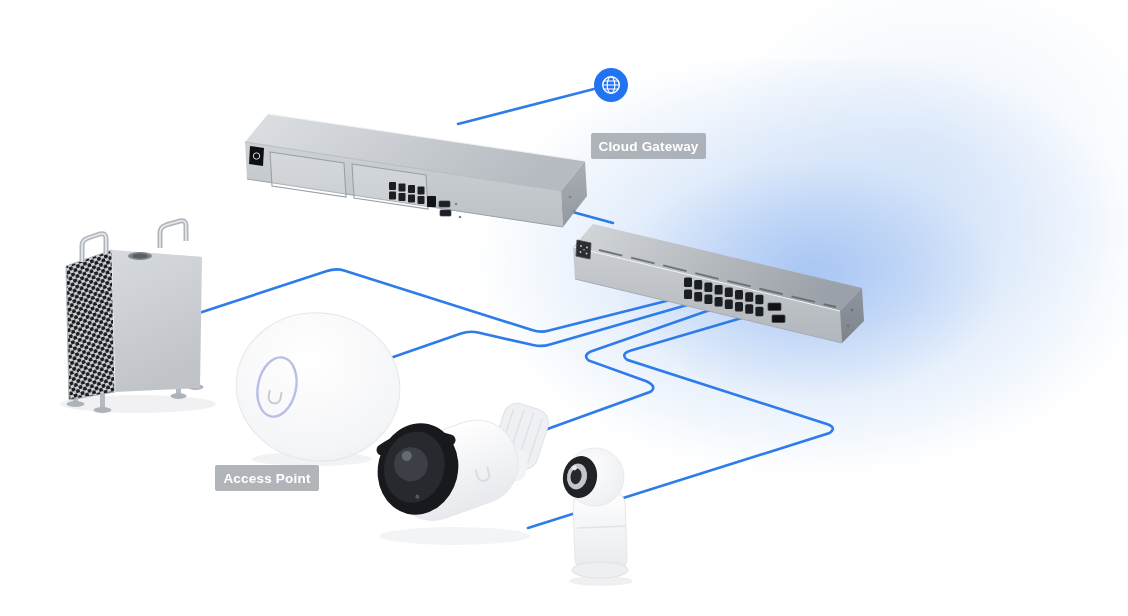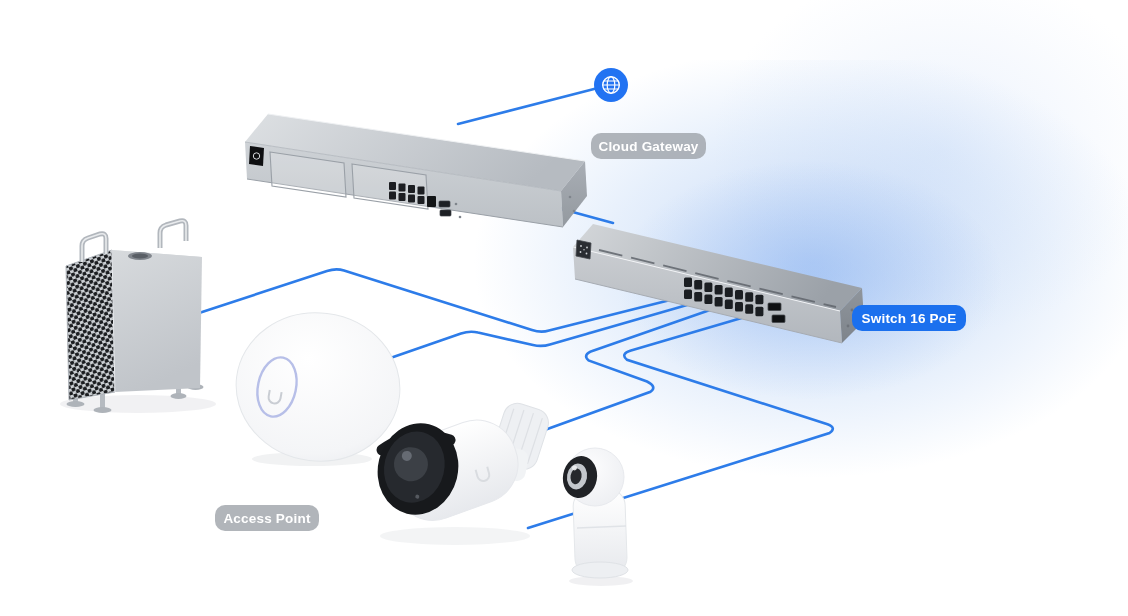--- a/index.html
+++ b/index.html
@@ -7,27 +7,27 @@
           font-family:"Liberation Sans", sans-serif;}
   .glow{position:absolute;pointer-events:none;}
   .glow-a{left:470px;top:60px;width:660px;height:420px;
     background:radial-gradient(ellipse at 52% 48%, rgba(144,181,238,0.50) 0%, rgba(160,195,242,0.26) 42%, rgba(180,205,245,0) 70%);}
   .glow-b{left:600px;top:150px;width:420px;height:260px;
     background:radial-gradient(ellipse at 50% 50%, rgba(120,168,240,0.40) 0%, rgba(130,175,240,0) 65%);}
   .glow-c{left:680px;top:-60px;width:520px;height:420px;
     background:radial-gradient(ellipse at 50% 50%, rgba(190,212,246,0.30) 0%, rgba(190,212,246,0) 62%);}
   svg.scene{position:absolute;left:0;top:0;}
   .badge{position:absolute;display:flex;align-items:center;justify-content:center;
-    height:26px;border-radius:10px;color:#fff;font-size:13.5px;font-weight:600;
+    height:26px;border-radius:2px;color:#fff;font-size:13.5px;font-weight:600;
     letter-spacing:.2px;z-index:5;white-space:nowrap;}
   .badge-gray{background:rgba(157,162,169,0.80);}
   .badge-blue{background:#1b70ee;}
   .badge-cloud-gateway{left:591px;top:133px;width:115px;}
   .badge-switch{left:852px;top:305px;width:114px;}
-  .badge-access-point{left:215px;top:465px;width:104px;margin-top:40px;}
+  .badge-access-point{left:215px;top:465px;width:104px;}
   .badge-camera-security{left:402px;top:537px;width:131px;}
 </style>
 </head>
 <body>
 
 <div class="canvas">
 
   <div class="glow glow-c"></div>
   <div class="glow glow-a"></div>
   <div class="glow glow-b"></div>
@@ -254,15 +254,14 @@
 
     <g>
       <circle cx="611" cy="85" r="17" fill="#2273f2"></circle>
       <circle cx="611" cy="85" r="8.3" stroke="#ffffff" stroke-width="1.4" fill="none"></circle>
       <ellipse cx="611" cy="85" rx="3.8" ry="8.3" stroke="#ffffff" stroke-width="1.2" fill="none"></ellipse>
       <path d="M 603.2,81 h 15.6 M 602.7,85 h 16.6 M 603.2,89 h 15.6" stroke="#ffffff" stroke-width="1.2" fill="none"></path>
     </g>
   </svg>
 
   <div class="badge badge-gray badge-cloud-gateway">Cloud Gateway</div>
-  <div class="badge badge-blue badge-switch">Switch 16 PoE</div>
   <div class="badge badge-gray badge-access-point">Access Point</div>
 </div>
 
 </body></html>

